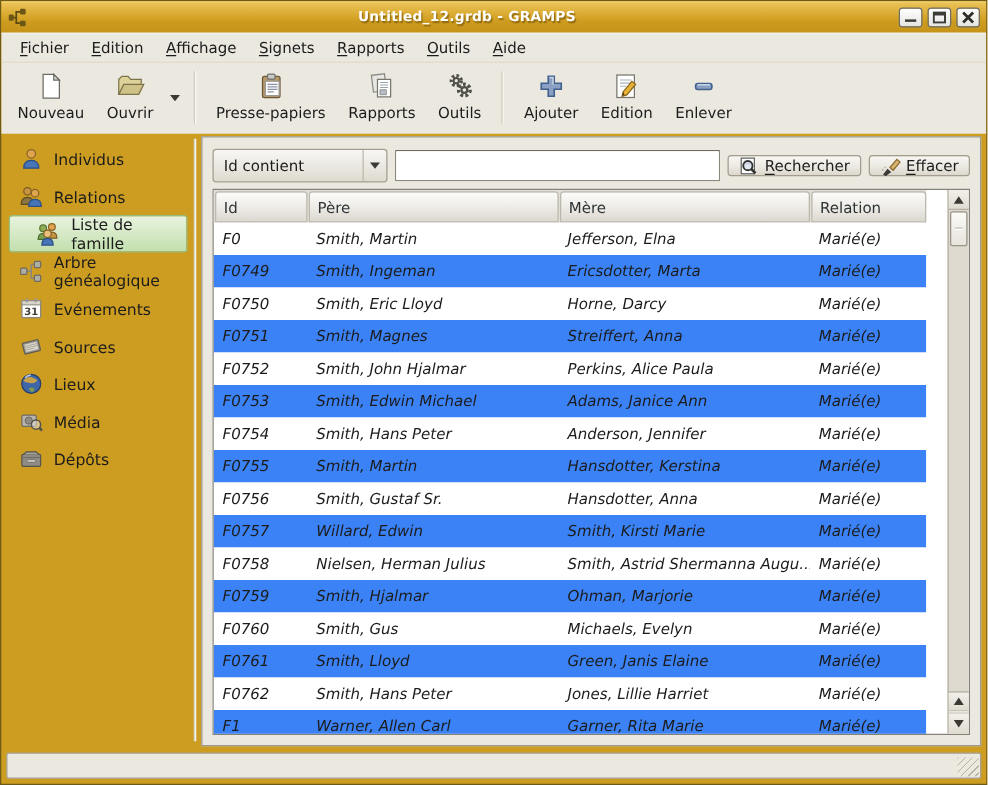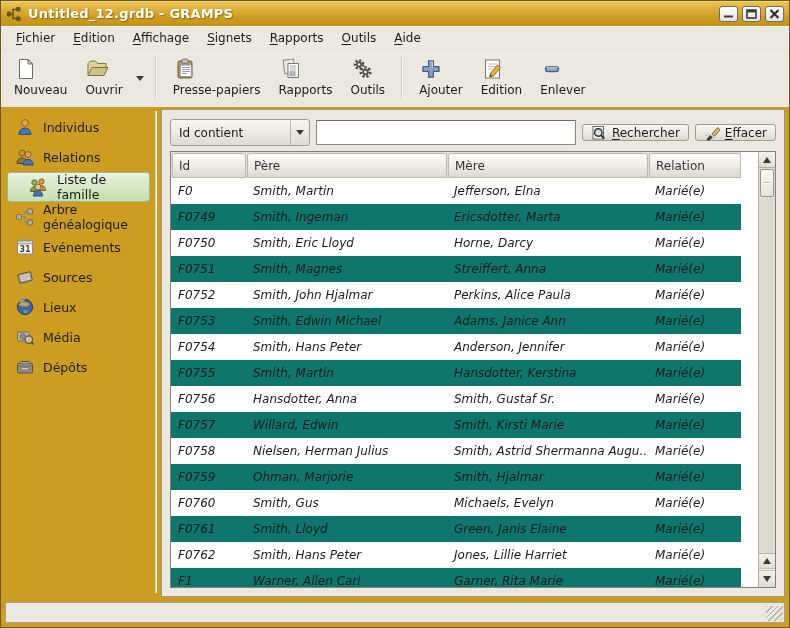--- a/index.html
+++ b/index.html
@@ -7,38 +7,38 @@
   body { font-family: "DejaVu Sans", "Liberation Sans", sans-serif; font-size:12px; color:#1c1c1c; }
 
   .window { width:790px; height:628px; background:#cd9d22; border:1px solid #6e5a17;
             display:flex; flex-direction:column; overflow:hidden; }
 
   
   .titlebar { height:25px; flex:0 0 25px; display:flex; align-items:center; padding:0 5px;
               background:linear-gradient(180deg,#ecc55b 0%,#d9a92f 45%,#cd9c1f 65%,#c59318 100%);
               box-shadow: inset 0 1px 0 #f2d478; }
   .win-icon { width:18px; height:18px; margin-right:4px; }
-  .title-text { flex:1; color:#fff; font-weight:bold; font-size:13px;
+  .title-text { flex:1; text-align:center; color:#fff; font-weight:bold; font-size:11px;
                 text-shadow:1px 1px 1px rgba(90,60,0,.55); letter-spacing:.2px; }
   .win-buttons { display:flex; gap:4px; }
   .win-btn { width:19px; height:16px; border:1px solid #6f6f68; border-radius:3px;
              background:linear-gradient(#ffffff,#e4e4e0); display:flex; align-items:center;
              justify-content:center; }
   .win-btn svg { display:block; }
 
   
   .menubar { height:24px; flex:0 0 24px; background:#ebe8df; display:flex; align-items:center;
              padding:0 6px; border-bottom:1px solid #e3dfd5; box-shadow: inset 0 1px 0 #f8f6f0; }
   .menu-item { padding:3px 9px; cursor:default; }
   .menu-item u, .btn-label u { text-decoration:underline; text-underline-offset:2px; }
 
   
   .toolbar { height:57px; flex:0 0 57px; background:#ebe8df; display:flex; align-items:stretch;
              padding:2px 4px 3px 4px; }
-  .tool-btn { display:flex; flex-direction:column; justify-content:flex-start;
+  .tool-btn { display:flex; flex-direction:column; align-items:center; justify-content:flex-start;
               padding:4px 8px 1px 8px; border:1px solid transparent; border-radius:3px; }
   .tool-btn .ticon { width:24px; height:24px; }
   .tool-btn .btn-label { margin-top:2px; font-size:12px; white-space:nowrap; }
   .tool-drop { display:flex; align-items:center; padding:0 4px; }
   .tool-sep { width:2px; margin:5px 7px; border-left:1px solid #cfcbc0; border-right:1px solid #f9f7f1; }
 
   
   .main { flex:1; display:flex; padding:2px 4px 0 4px; min-height:0; }
 
   .sidebar { width:147px; flex:0 0 147px; padding-top:3px; }
@@ -74,21 +74,21 @@
   .table-frame { flex:1; border:1px solid #84817a; background:#fff; display:flex; min-height:0;gap:17px; }
   .table-content { flex:1; display:flex; flex-direction:column; min-width:0; }
   .thead { display:grid; grid-template-columns:75px 201px 201px 1fr; height:26px; flex:0 0 26px;
            background:#e2dfd7; }
   .th { background:linear-gradient(#fcfcfb,#eceae4 55%,#dbd8d0); border:1px solid #bcb8ad;
         border-radius:3px 3px 0 0; margin:1px 0 0 1px; display:flex; align-items:center;
         padding-left:6px; font-size:12px; color:#2e3436; overflow:hidden; }
   .tbody { flex:1; display:flex; flex-direction:column; overflow:hidden; }
   .trow { display:grid; grid-template-columns:75px 201px 201px 1fr; height:26px; flex:0 0 26px;
           background:#fff;font-style:italic; }
-  .trow.alt { background:#0f766e; }
+  .trow.alt { background:#3b82f6; }
   .tcell { display:flex; align-items:center; padding-left:7px; white-space:nowrap; overflow:hidden; }
 
   
   .vscroll { width:17px; flex:0 0 17px; border-left:1px solid #b3afa3; background:#dedacf;
              display:flex; flex-direction:column; }
   .sc-btn { height:16px; flex:0 0 16px; background:linear-gradient(#f2f0ea,#dfdbd1);
             display:flex; align-items:center; justify-content:center; }
   .sc-btn.top { border-bottom:1px solid #b3afa3; }
   .sc-btn.b1 { border-top:1px solid #b3afa3; height:15px; flex-basis:15px; }
   .sc-div { height:3px; flex:0 0 3px; background:#f4f2ec; border-top:1px solid #c6c2b6; border-bottom:1px solid #c6c2b6; }
@@ -420,40 +420,40 @@
                 <div class="tcell">Marié(e)</div>
               </div>
               <div class="trow alt">
                 <div class="tcell">F0755</div>
                 <div class="tcell">Smith, Martin</div>
                 <div class="tcell">Hansdotter, Kerstina</div>
                 <div class="tcell">Marié(e)</div>
               </div>
               <div class="trow">
                 <div class="tcell">F0756</div>
+                <div class="tcell">Smith, Gustaf  Sr.</div>
                 <div class="tcell">Hansdotter, Anna</div>
-                <div class="tcell">Smith, Gustaf  Sr.</div>
                 <div class="tcell">Marié(e)</div>
               </div>
               <div class="trow alt">
                 <div class="tcell">F0757</div>
                 <div class="tcell">Willard, Edwin</div>
                 <div class="tcell">Smith, Kirsti Marie</div>
                 <div class="tcell">Marié(e)</div>
               </div>
               <div class="trow">
                 <div class="tcell">F0758</div>
                 <div class="tcell">Nielsen, Herman Julius</div>
                 <div class="tcell">Smith, Astrid Shermanna Augu...</div>
                 <div class="tcell">Marié(e)</div>
               </div>
               <div class="trow alt">
                 <div class="tcell">F0759</div>
+                <div class="tcell">Smith, Hjalmar</div>
                 <div class="tcell">Ohman, Marjorie</div>
-                <div class="tcell">Smith, Hjalmar</div>
                 <div class="tcell">Marié(e)</div>
               </div>
               <div class="trow">
                 <div class="tcell">F0760</div>
                 <div class="tcell">Smith, Gus</div>
                 <div class="tcell">Michaels, Evelyn</div>
                 <div class="tcell">Marié(e)</div>
               </div>
               <div class="trow alt">
                 <div class="tcell">F0761</div>

